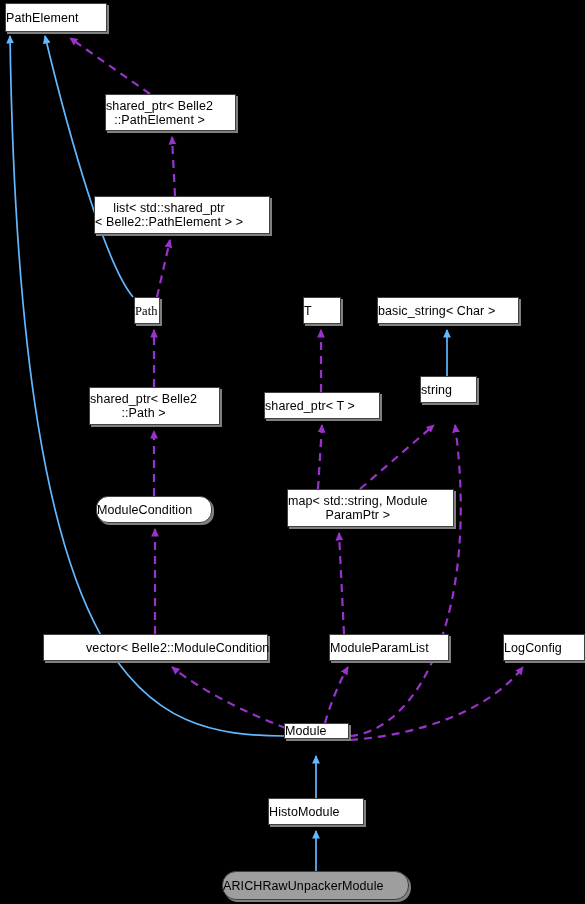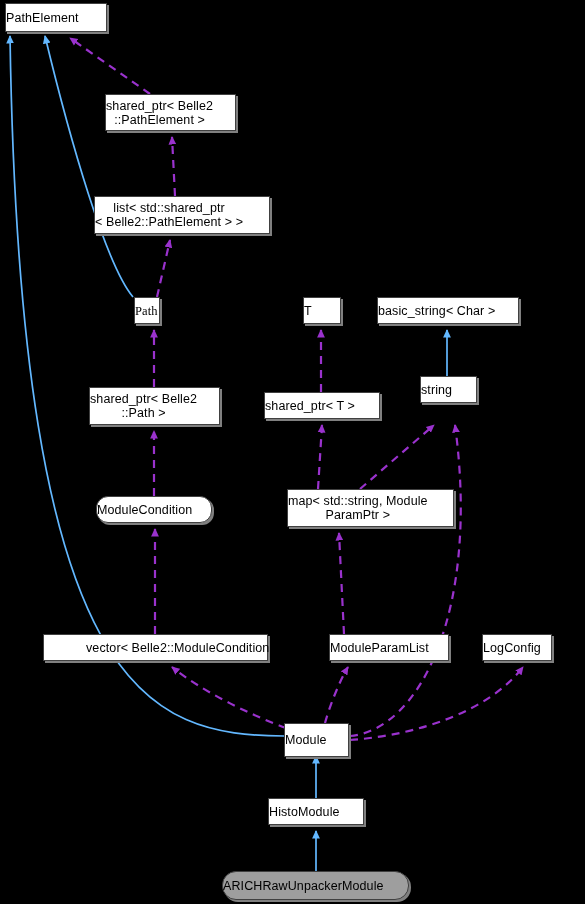--- a/index.html
+++ b/index.html
@@ -92,18 +92,18 @@
       <div class="node" style="left: 377px; top: 297px; width: 142px; height: 27px;"><span class="node-label">basic_string&lt; Char &gt;</span></div>
       <div class="node" style="left: 89px; top: 387px; width: 131px; height: 38px;"><span class="node-label">shared_ptr&lt; Belle2
 ::Path &gt;</span></div>
       <div class="node" style="left: 264px; top: 392px; width: 116px; height: 27px;"><span class="node-label">shared_ptr&lt; T &gt;</span></div>
       <div class="node" style="left: 420px; top: 376px; width: 57px; height: 27px;"><span class="node-label">string</span></div>
       <div class="node" style="left: 96px; top: 496px; width: 116px; height: 27px; border-radius: 12px;"><span class="node-label">ModuleCondition</span></div>
       <div class="node" style="left: 255px; top: 489px; width: 167px; height: 38px; margin-left: 32px;"><span class="node-label">map&lt; std::string, Module
 ParamPtr &gt;</span></div>
       <div class="node" style="left: 43px; top: 634px; width: 225px; height: 27px; padding-left: 42px;"><span class="node-label">vector&lt; Belle2::ModuleCondition &gt;</span></div>
       <div class="node" style="left: 292px; top: 634px; width: 120px; height: 27px; margin-left: 37px;"><span class="node-label">ModuleParamList</span></div>
-      <div class="node" style="left: 482px; top: 634px; width: 70px; height: 27px;"><span class="node-label">LogConfig</span></div>
-      <div class="node" style="left: 284px; top: 723px; width: 65px; height: 34px;"><span class="node-label">Module</span></div>
+      <div class="node" style="left: 503px; top: 634px; width: 82px; height: 27px;"><span class="node-label">LogConfig</span></div>
+      <div class="node" style="left: 284px; top: 723px; width: 65px; height: 16px;"><span class="node-label">Module</span></div>
       <div class="node" style="left: 268px; top: 798px; width: 96px; height: 27px;"><span class="node-label">HistoModule</span></div>
       <div class="node focus" style="left: 222px; top: 871px; width: 187px; height: 29px; border-radius: 14px;"><span class="node-label">ARICHRawUnpackerModule</span></div>
     </div>
 </div>
 
 </body></html>

